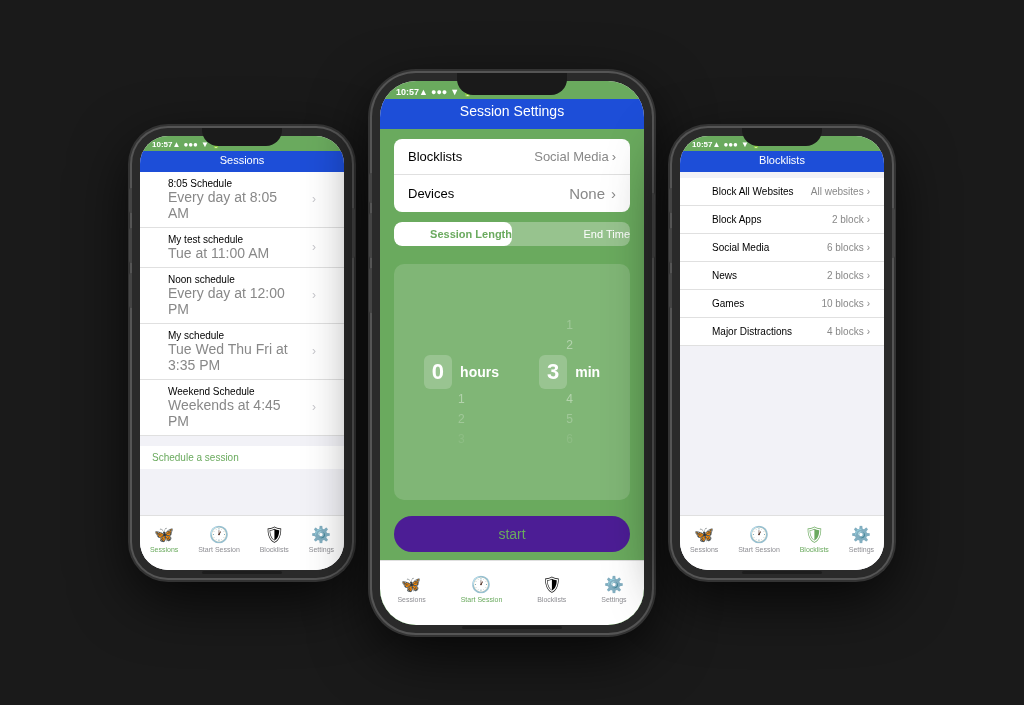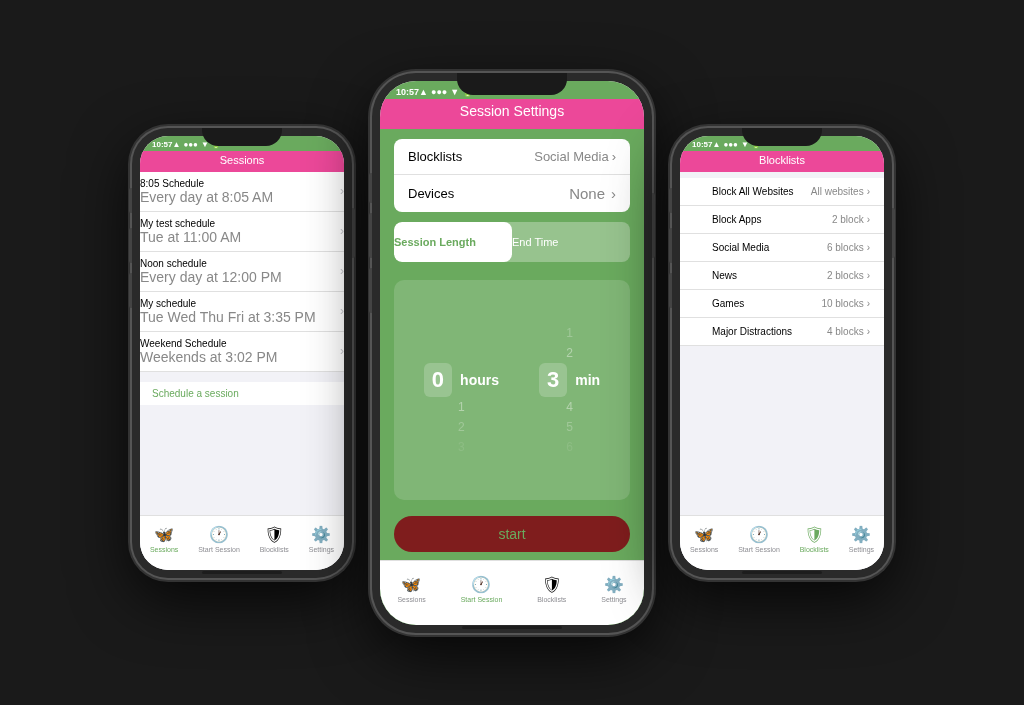--- a/index.html
+++ b/index.html
@@ -96,21 +96,21 @@
     }
 
     .status-icons {
       display: flex;
       gap: 3px;
       align-items: center;
     }
 
     
     .app-header {
-      background: #ec4899;
+      background: #1d4ed8;
       text-align: center;
       padding: 4px 0 8px;
       color: #fff;
       font-size: 13px;
       font-weight: 500;
     }
 
     .phone.small .app-header {
       font-size: 11px;
       padding: 3px 0 6px;
@@ -132,21 +132,21 @@
     .list-item {
       display: flex;
       justify-content: space-between;
       align-items: center;
       padding: 8px 14px;
       background: #fff;
       border-bottom: 0.5px solid #e0e0e0;
     }
 
     .phone.small .list-item {
-      padding: 6px 0;
+      padding: 6px 28px;
       gap: 20px;
     }
 
     .list-item-text .title {
       font-size: 11px;
       color: #000;
       font-weight: 400;
     }
 
     .list-item-text .subtitle {
@@ -234,22 +234,22 @@
     .toggle-group {
       display: flex;
       background: rgba(255,255,255,0.3);
       border-radius: 8px;
       overflow: hidden;
       margin: 10px 0;
     }
 
     .toggle-btn {
       flex: 1;
-      padding: 14px 0;
-      text-align: left;
+      padding: 6px 0;
+      text-align: right;
       font-size: 11px;
       color: #fff;
     }
 
     .toggle-btn.active {
       background: #fff;
       color: #6aaa5e;
       border-radius: 8px;
       font-weight: 600;
     }
@@ -285,21 +285,21 @@
       align-items: center;
     }
 
     .picker-highlight {
       background: rgba(255,255,255,0.2);
       border-radius: 6px;
       padding: 2px 8px;
     }
 
     .start-btn {
-      background: #7f1d1d;
+      background: #4c1d95;
       border-radius: 20px;
       padding: 10px;
       text-align: center;
       color: #6aaa5e;
       font-size: 14px;
       font-weight: 500;
       margin: 8px 0;
     }
 
     
@@ -437,21 +437,21 @@
           <div class="list-item">
             <div class="list-item-text">
               <div class="title">My schedule</div>
               <div class="subtitle">Tue Wed Thu Fri at 3:35 PM</div>
             </div>
             <span class="chevron">›</span>
           </div>
           <div class="list-item">
             <div class="list-item-text">
               <div class="title">Weekend Schedule</div>
-              <div class="subtitle">Weekends at 3:02 PM</div>
+              <div class="subtitle">Weekends at 4:45 PM</div>
             </div>
             <span class="chevron">›</span>
           </div>
           <div class="list-separator"></div>
           <div class="action-item">Schedule a session</div>
         </div>
         <div class="tab-bar">
           <div class="tab-item">
             <span class="tab-icon active">🦋</span>
             <span class="tab-label active">Sessions</span>

